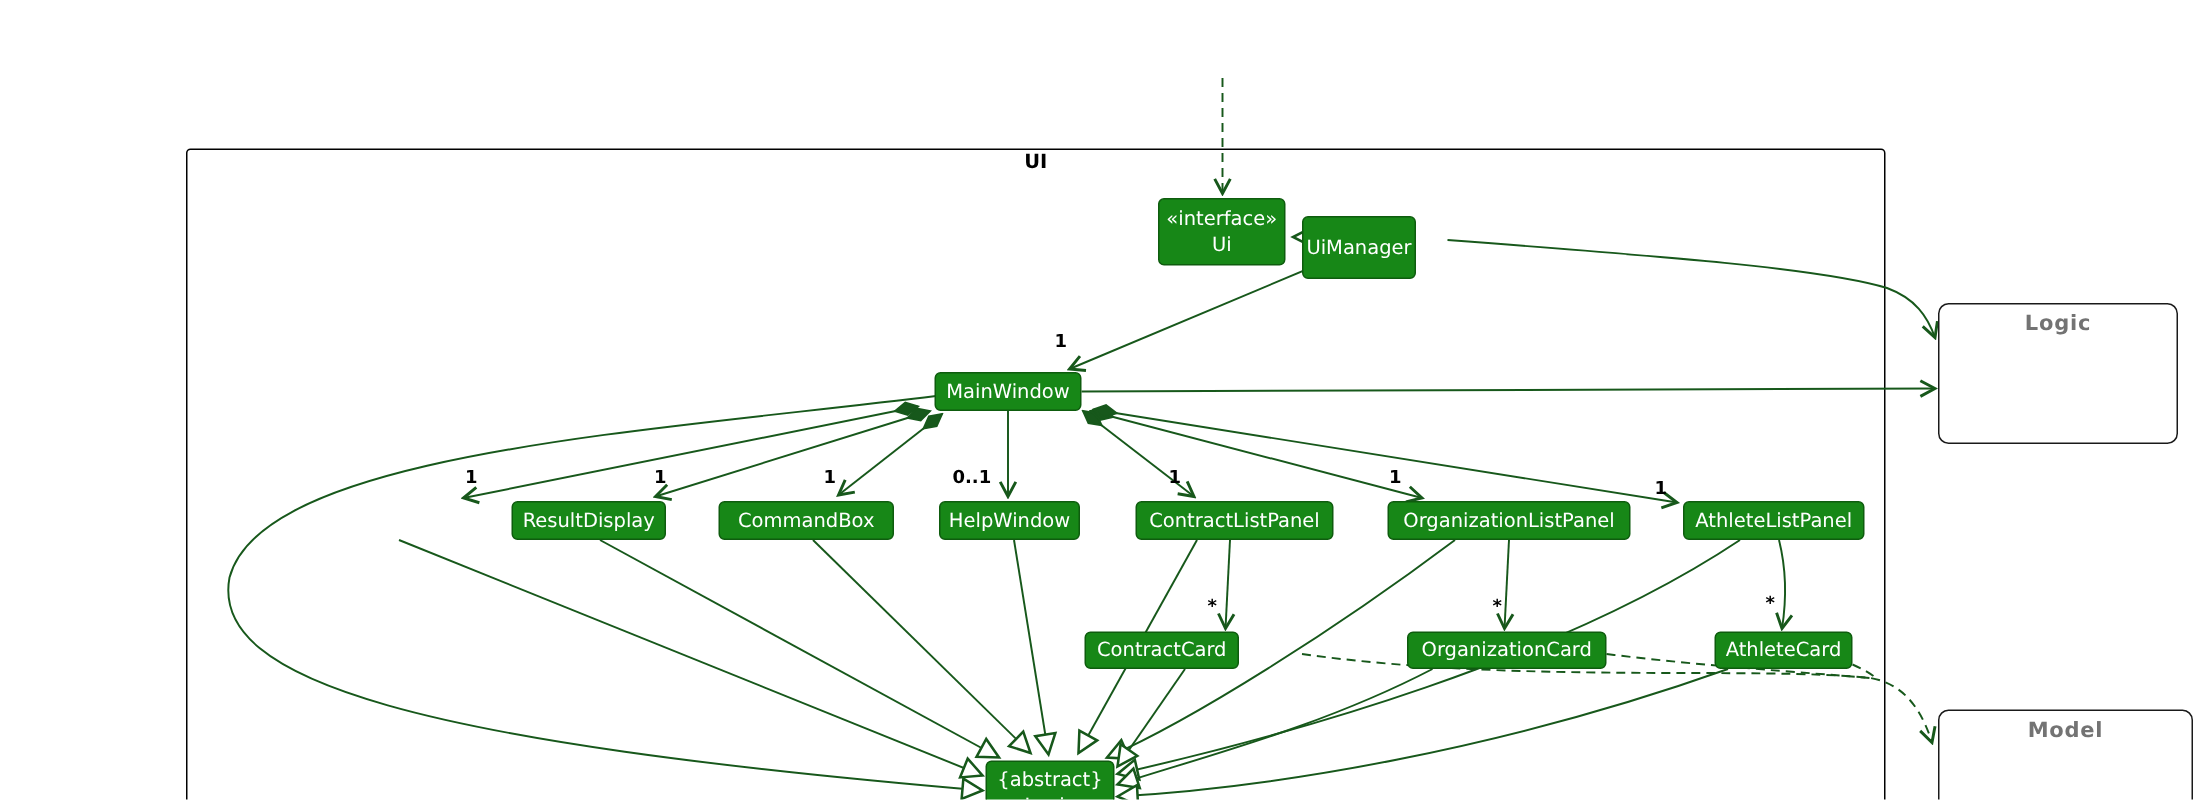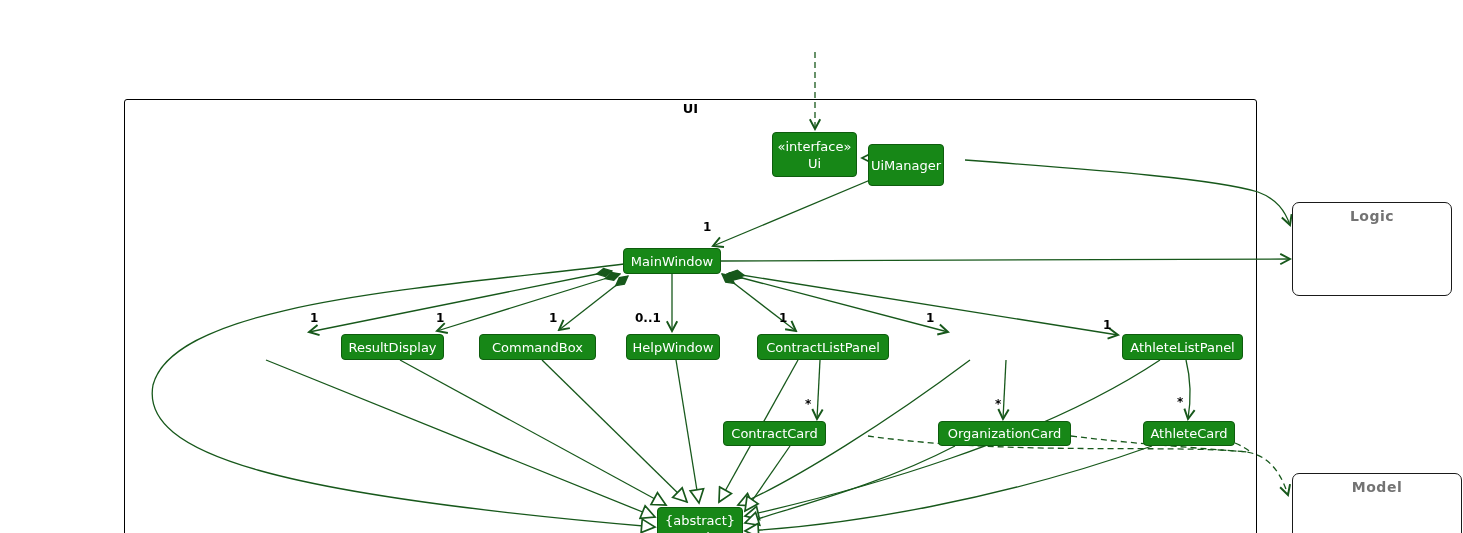--- a/index.html
+++ b/index.html
@@ -109,20 +109,23 @@
   </div>
   <div class="cls" style="left:479px;top:294px;width:117px;height:26px">
     <span>CommandBox</span>
   </div>
   <div class="cls" style="left:626px;top:294px;width:94px;height:26px">
     <span>HelpWindow</span>
   </div>
   <div class="cls" style="left:757px;top:294px;width:132px;height:26px">
     <span>ContractListPanel</span>
   </div>
+  <div class="cls" style="left:925px;top:294px;width:162px;height:26px">
+    <span>OrganizationListPanel</span>
+  </div>
   <div class="cls" style="left:1122px;top:294px;width:121px;height:26px">
     <span>AthleteListPanel</span>
   </div>
   <div class="cls" style="left:723px;top:381px;width:103px;height:25px">
     <span>ContractCard</span>
   </div>
   <div class="cls" style="left:938px;top:381px;width:133px;height:25px">
     <span>OrganizationCard</span>
   </div>
   <div class="cls" style="left:1143px;top:381px;width:92px;height:25px">

